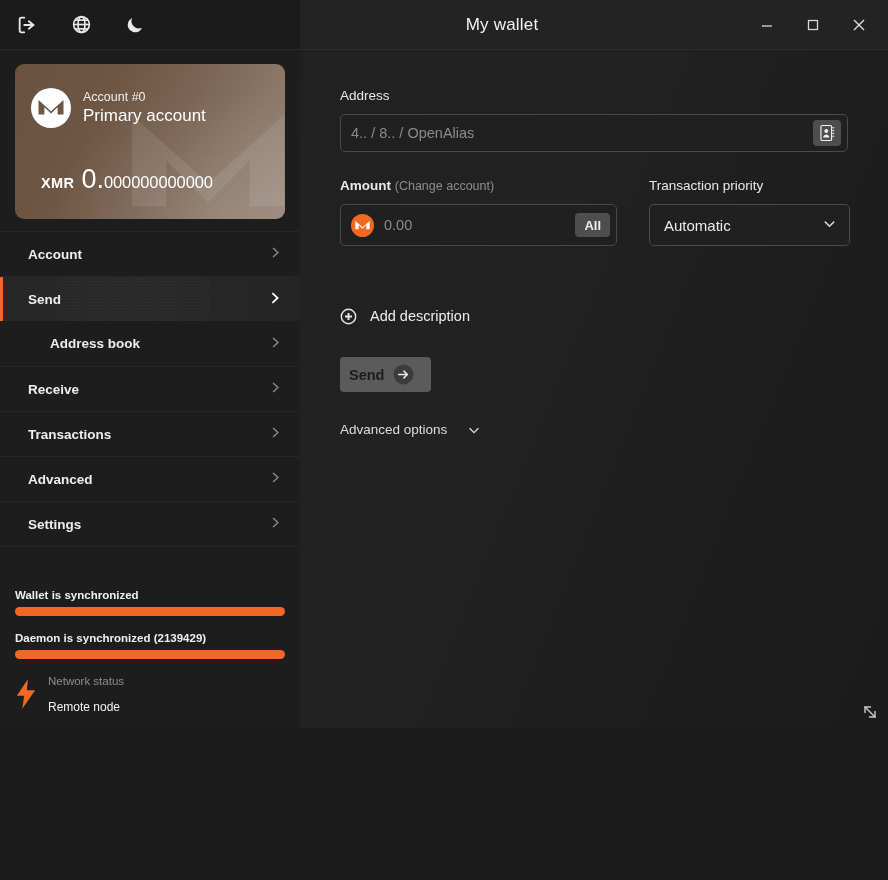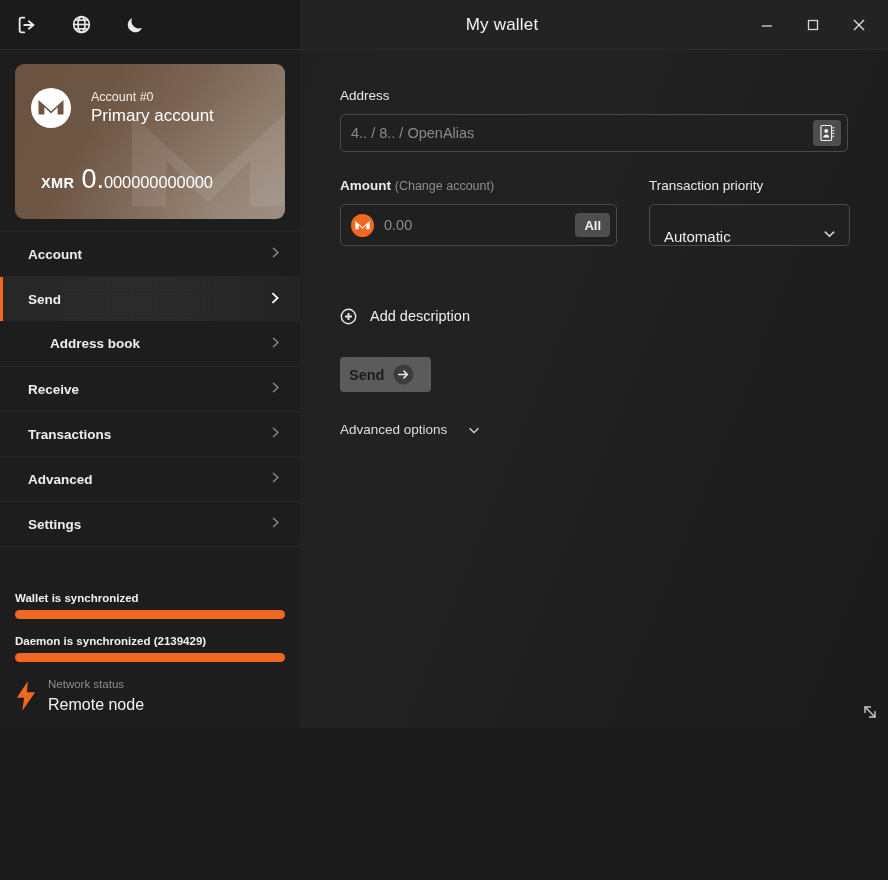--- a/index.html
+++ b/index.html
@@ -77,21 +77,21 @@
     position: absolute; right: -28px; top: -6px;
     width: 210px; height: 190px;
     opacity: .085; color: #ffffff;
   }
   .acct-card .sheen {
     position: absolute; inset: 0;
     background: radial-gradient(ellipse at 78% 96%, rgba(255,255,255,.10) 0%, rgba(255,255,255,0) 58%);
   }
   .acct-top {
     position: relative; z-index: 2;
-    display: flex; align-items: center; gap: 20px;
+    display: flex; align-items: center; gap: 12px;
     padding: 24px 12px 0 16px;
   }
   .m-logo-w { width: 40px; height: 40px; flex: none; }
   .acct-texts { display: flex; flex-direction: column; line-height: 1.15; }
   .acct-num { font-size: 12.5px; color: #f3eee9; }
   .acct-name { font-size: 17px; color: #ffffff; margin-top: 2px; }
   .acct-bal {
     position: relative; z-index: 2;
     display: flex; align-items: baseline;
     padding: 38px 0 0 26px;
@@ -137,21 +137,21 @@
   .st-label { font-size: 11.5px; color: #f0f0f0; font-weight: bold; margin-bottom: 6px; }
   .pbar {
     height: 9px; border-radius: 5px;
     background: #f26822;
     margin-bottom: 16px;
   }
   .netrow { display: flex; align-items: center; gap: 11px; margin-top: 4px; }
   .bolt { color: #f26822; width: 22px; height: 32px; flex: none; }
   .net-texts { display: flex; flex-direction: column; line-height: 1.12; }
   .net-label { font-size: 11.5px; color: #8d8d8d; }
-  .net-value { font-size: 16px; color: #f3f3f3; margin-top: 5px; }
+  .net-value { font-size: 12px; color: #f3f3f3; margin-top: 13px; }
 
   
   .main {
     flex: 1; position: relative;
     background: linear-gradient(112deg, #212121 0%, #222222 38%, #1e1e1e 62%, #1b1b1b 100%);
     padding: 38px 40px 0 40px;
     min-width: 0;
   }
   .flabel { font-size: 13.5px; color: #e9e9e9; margin-bottom: 11px; }
   .flabel .muted { color: #8d8d8d; font-size: 12.5px; }
@@ -189,21 +189,21 @@
   .row2 { display: flex; gap: 32px; margin-top: 26px; }
   .col-amount { width: 277px; flex: none; }
   .col-prio { width: 201px; flex: none; }
 
   .amt-logo { width: 23px; height: 23px; flex: none; margin-right: 10px; }
 
   .select {
     height: 42px;
     border: 1px solid #4a4a4a; border-radius: 5px;
     background: #202020;
-    display: flex; align-items: flex-end;
+    display: flex; align-items: center;
     padding: 0 12px 0 14px;
     cursor: pointer;
   }
   .select .sv { flex: 1; color: #ececec; font-size: 15px; }
   .select .chev-d { color: #d8d8d8; }
 
   .adddesc {
     display: flex; align-items: flex-start; gap: 13px;
     margin-top: 62px; cursor: pointer; width: fit-content;
   }

